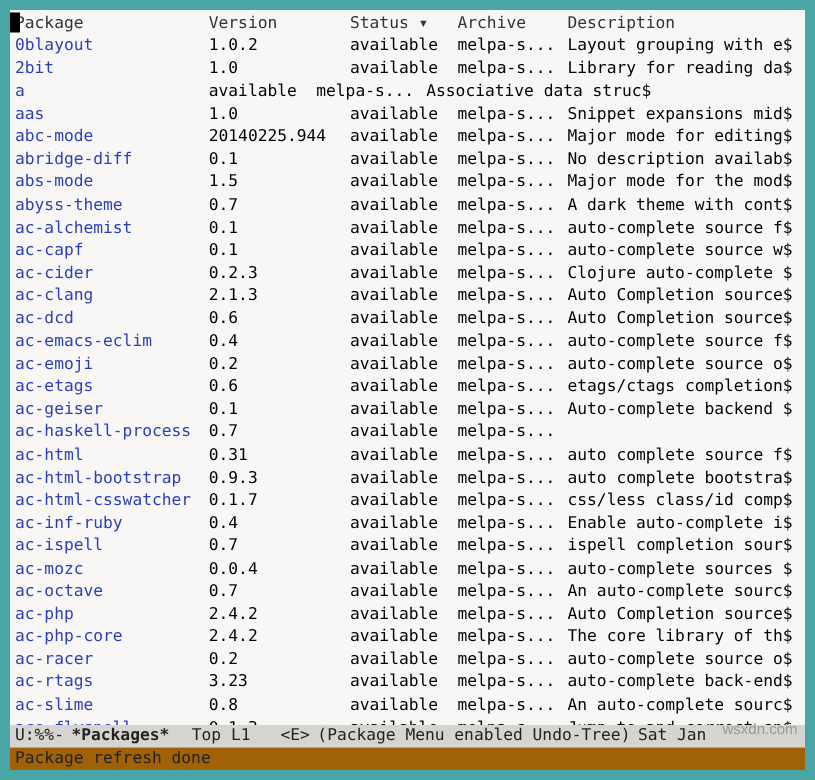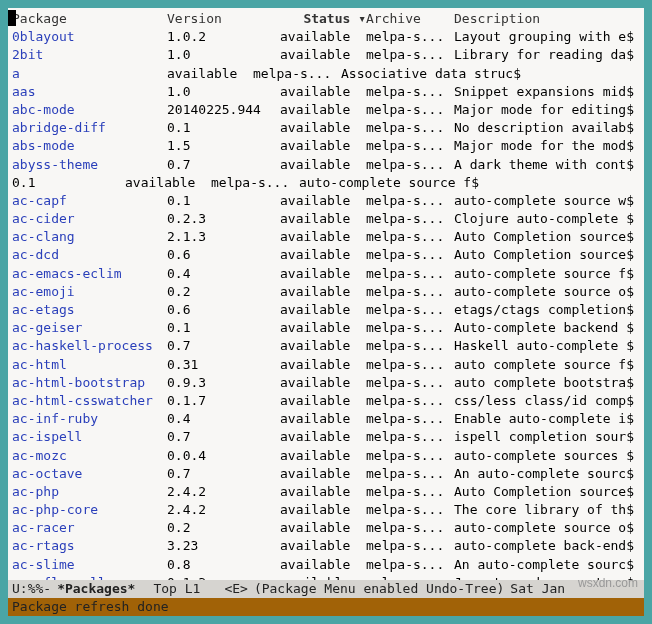--- a/index.html
+++ b/index.html
@@ -25,21 +25,21 @@
     overflow: hidden;
     padding: 2px 4px 0 4px;
   }
   .row {
     display: flex;
     white-space: nowrap;
     line-height: 18.2px;
     height: 18.2px;
   }
   .hdr { color: #333; }
-  .hdr .col-status { font-weight: bold; text-align: right; }
+  .hdr .col-status { font-weight: normal; }
   .cursor {
     width: 8px;
     background: #000;
     display: inline-block;
     height: 16px;
     margin-right: -8px;
     position: relative;
     left: -4px;
   }
   .col-pkg    { width: 155px; flex-shrink: 0; overflow: hidden; }
@@ -146,20 +146,21 @@
           <span class="col-desc">Major mode for the mod$</span>
         </div>
         <div class="row">
           <span class="col-pkg"><span class="pkg-link">abyss-theme</span></span>
           <span class="col-ver">0.7</span>
           <span class="col-status">available</span>
           <span class="col-arch">melpa-s...</span>
           <span class="col-desc">A dark theme with cont$</span>
         </div>
         <div class="row">
+          <span class="col-pkg"><span class="pkg-link">ac-alchemist</span></span>
           <span class="col-ver">0.1</span>
           <span class="col-status">available</span>
           <span class="col-arch">melpa-s...</span>
           <span class="col-desc">auto-complete source f$</span>
         </div>
         <div class="row">
           <span class="col-pkg"><span class="pkg-link">ac-capf</span></span>
           <span class="col-ver">0.1</span>
           <span class="col-status">available</span>
           <span class="col-arch">melpa-s...</span>
@@ -212,21 +213,20 @@
           <span class="col-ver">0.1</span>
           <span class="col-status">available</span>
           <span class="col-arch">melpa-s...</span>
           <span class="col-desc">Auto-complete backend $</span>
         </div>
         <div class="row">
           <span class="col-pkg"><span class="pkg-link">ac-haskell-process</span></span>
           <span class="col-ver">0.7</span>
           <span class="col-status">available</span>
           <span class="col-arch">melpa-s...</span>
-          <span class="col-desc">Haskell auto-complete $</span>
         </div>
         <div class="row">
           <span class="col-pkg"><span class="pkg-link">ac-html</span></span>
           <span class="col-ver">0.31</span>
           <span class="col-status">available</span>
           <span class="col-arch">melpa-s...</span>
           <span class="col-desc">auto complete source f$</span>
         </div>
         <div class="row">
           <span class="col-pkg"><span class="pkg-link">ac-html-bootstrap</span></span>

